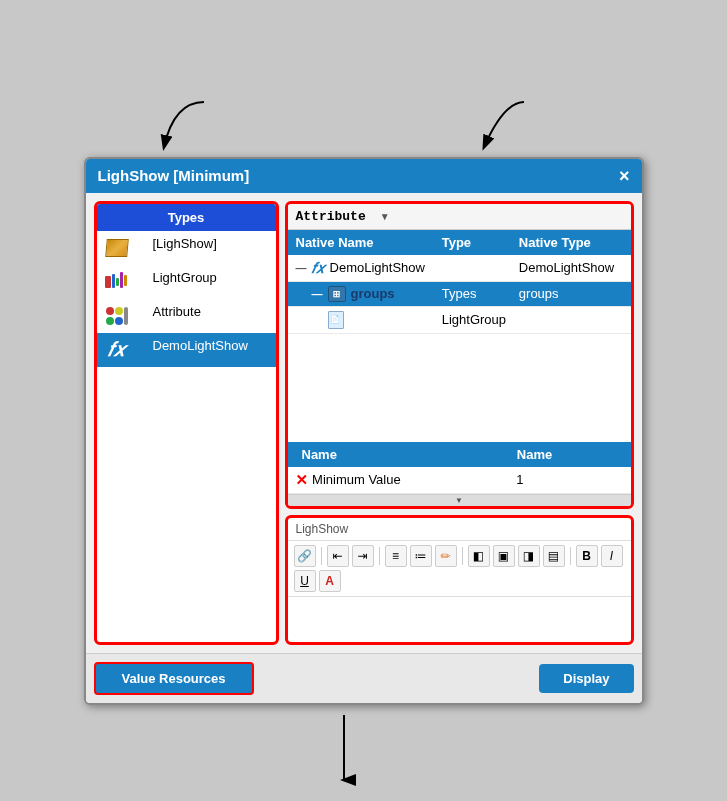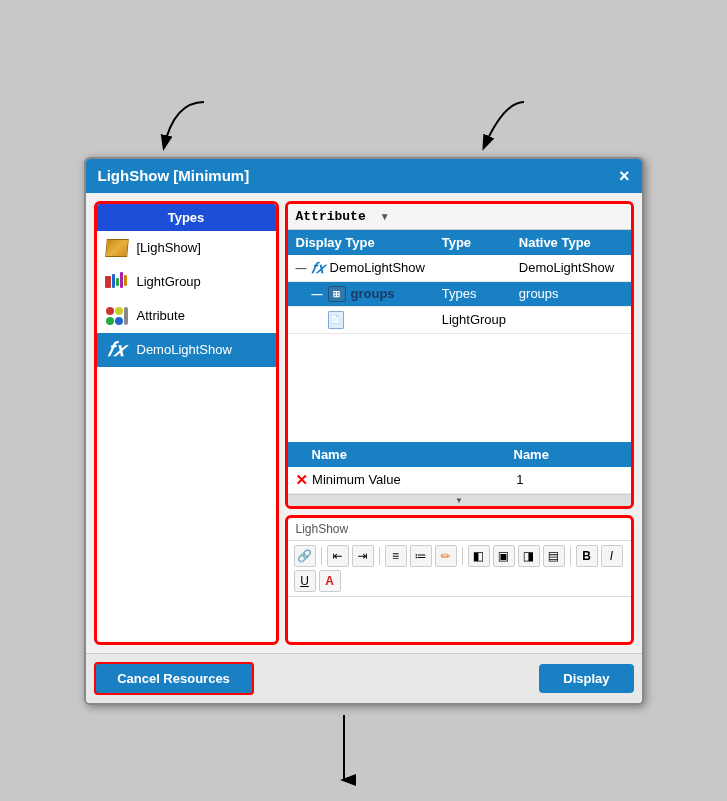--- a/index.html
+++ b/index.html
@@ -95,24 +95,24 @@
       padding: 6px 8px;
     }
 
     .types-list {
       flex: 1;
       overflow-y: auto;
     }
 
     .type-item {
       display: flex;
-      align-items: center;
+      align-items: flex-start;
       padding: 5px 8px;
       cursor: pointer;
-      gap: 8px;
+      gap: 24px;
     }
     .type-item.active {
       background: #1a80c4;
       color: white;
     }
 
     .type-icon {
       width: 24px;
       height: 24px;
       display: flex;
@@ -254,21 +254,21 @@
       font-weight: bold;
     }
 
     
     .prop-table-header {
       display: grid;
       grid-template-columns: 2fr 1fr;
       background: #1a80c4;
       color: white;
       font-weight: bold;
-      padding: 5px 24px;
+      padding: 5px 14px;
       gap: 16px;
       margin-top: 4px;
     }
     .prop-table-body {}
     .prop-row {
       display: grid;
       grid-template-columns: 2fr 1fr;
       padding: 4px 8px;
       align-items: center;
       gap: 8px;
@@ -470,21 +470,21 @@
       <div class="right-panel">
 
         <div class="attr-section">
           <div class="attr-toolbar">
             <span class="attr-toolbar-label">Attribute</span>
             <span class="attr-dropdown-arrow">▼</span>
           </div>
 
           <div class="attr-table">
             <div class="table-header">
-              <span>Display Type</span>
+              <span>Native Name</span>
               <span>Type</span>
               <span>Native Type</span>
             </div>
             <div class="table-body">
 
               <div class="table-row">
                 <div class="cell-display">
                   <span class="minus-icon">—</span>
                   <span style="font-style:italic;font-weight:bold;font-size:15px;color:#1a80c4;">𝑓𝑥</span>
                   <span>DemoLightShow</span>
@@ -555,18 +555,18 @@
             <div class="toolbar-btn" title="Underline" style="text-decoration:underline;">U</div>
             <div class="toolbar-btn" title="Color" style="color:#cc2222;font-weight:bold;">A</div>
           </div>
           <div class="details-content"></div>
         </div>
 
       </div>
     </div>
 
     <div class="dialog-footer">
-      <button class="btn-string-resources">Cancel Resources</button>
+      <button class="btn-string-resources">Value Resources</button>
       <div class="spacer"></div>
       <button class="btn-cancel">Display</button>
     </div>
   </div>
 </div>
 
 </body></html>

